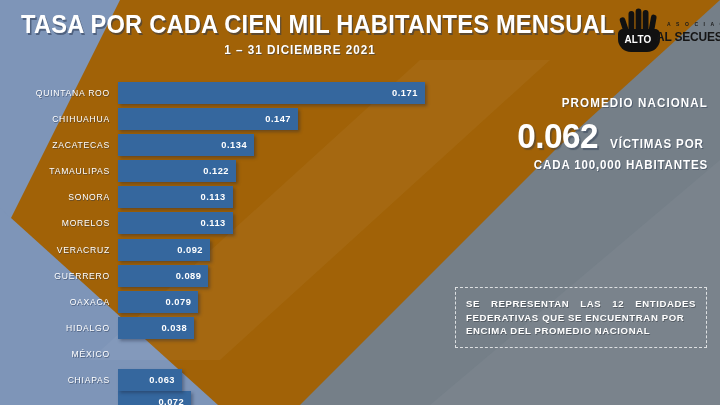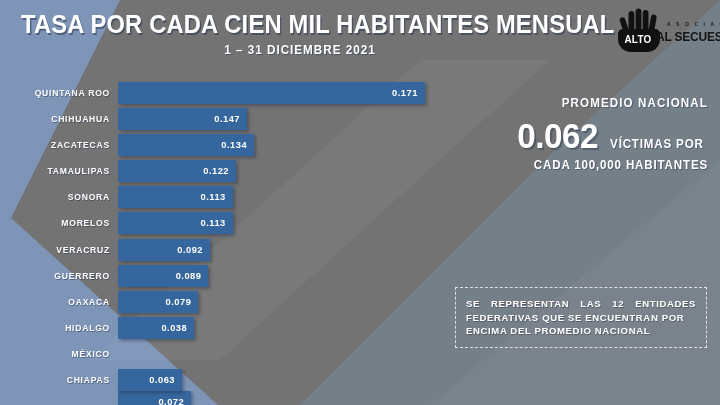--- a/index.html
+++ b/index.html
@@ -3,21 +3,21 @@
 <meta charset="utf-8">
 <style>
   html,body{margin:0;padding:0;}
   body{
     width:720px;height:405px;overflow:hidden;
     font-family:"Liberation Sans", sans-serif;
     background:#5a769c;
   }
   #stage{
     position:relative;width:720px;height:405px;overflow:hidden;
-    background:#737373;
+    background:#a16207;
   }
 
   
   .wedge{position:absolute;pointer-events:none;}
 
   
   #wedge-topleft{
     left:0;top:0;width:330px;height:405px;
     background:#7e95b8;
     clip-path:polygon(0 0, 120px 0, 0 240px);
@@ -97,21 +97,21 @@
     transform:scaleX(.92);transform-origin:left top;
     white-space:nowrap;
   }
 
   
   #chart{position:absolute;left:0;top:82px;width:440px;height:314px;}
   .row{position:relative;height:26.1px;}
   .row-label{
     position:absolute;left:0;top:0;width:110px;height:22px;line-height:22px;
     text-align:right;color:#ffffff;
-    font-size:8.6px;font-weight:bold;letter-spacing:.75px;
+    font-size:8.6px;font-weight:normal;letter-spacing:.75px;
     text-shadow:.7px .7px 0 rgba(35,50,75,.5);
     white-space:nowrap;
   }
   .bar{
     position:absolute;left:118px;top:0;height:22px;
     background:#35679e;
     box-shadow:2px 2px 3px rgba(25,35,55,.38);
   }
   .bar-value{
     position:absolute;right:7px;top:0;height:22px;line-height:22px;
@@ -200,21 +200,21 @@
 
   <div id="chart">
       <div class="row">
         <div class="row-label">QUINTANA ROO</div>
         <div class="bar" style="width: 306.8px;">
           <span class="bar-value">0.171</span>
         </div>
       </div>
       <div class="row">
         <div class="row-label">CHIHUAHUA</div>
-        <div class="bar" style="width: 129px;">
+        <div class="bar" style="width: 180px;">
           <span class="bar-value">0.147</span>
         </div>
       </div>
       <div class="row">
         <div class="row-label">ZACATECAS</div>
         <div class="bar" style="width: 136.1px;">
           <span class="bar-value">0.134</span>
         </div>
       </div>
       <div class="row">

